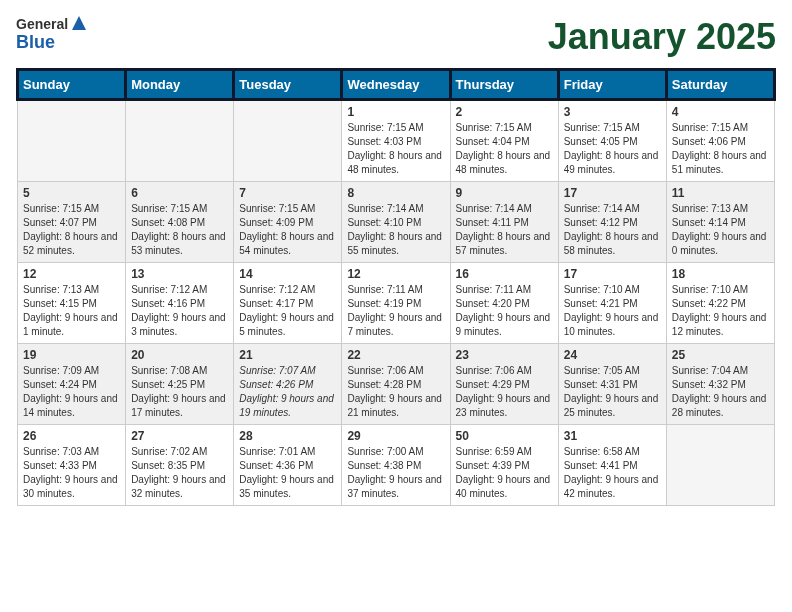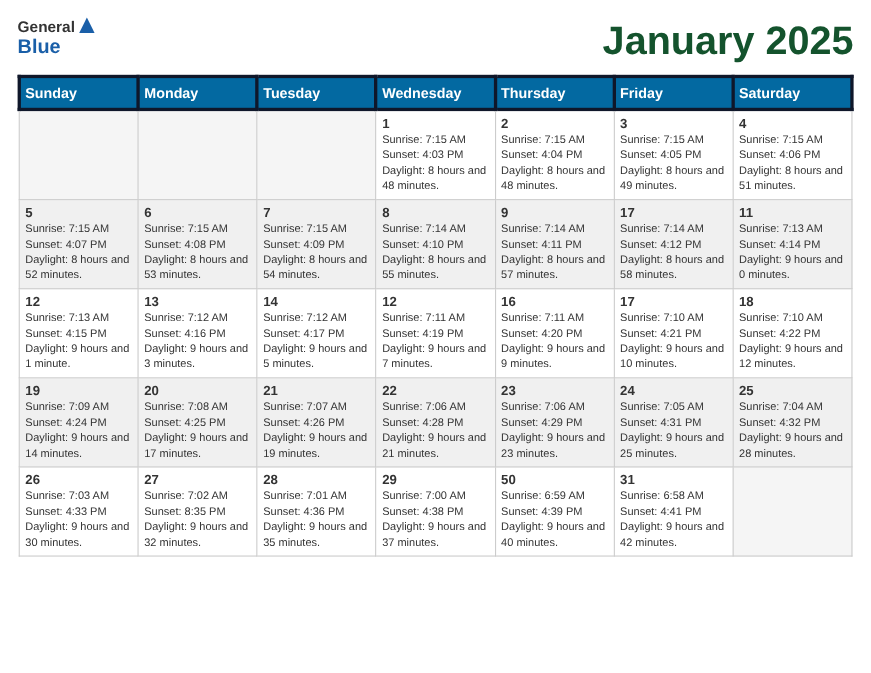--- a/index.html
+++ b/index.html
@@ -237,21 +237,21 @@
 Daylight: 9 hours and 14 minutes.</div>
         </td>
         <td>
           <span class="day-num">20</span>
           <div class="day-info" style="white-space: pre-line;">Sunrise: 7:08 AM
 Sunset: 4:25 PM
 Daylight: 9 hours and 17 minutes.</div>
         </td>
         <td>
           <span class="day-num">21</span>
-          <div class="day-info" style="white-space: pre-line;">Sunrise: 7:07 AM
+          <div class="day-info" style="white-space: pre-line; font-style: italic;">Sunrise: 7:07 AM
 Sunset: 4:26 PM
 Daylight: 9 hours and 19 minutes.</div>
         </td>
         <td>
           <span class="day-num">22</span>
           <div class="day-info" style="white-space: pre-line;">Sunrise: 7:06 AM
 Sunset: 4:28 PM
 Daylight: 9 hours and 21 minutes.</div>
         </td>
         <td>

